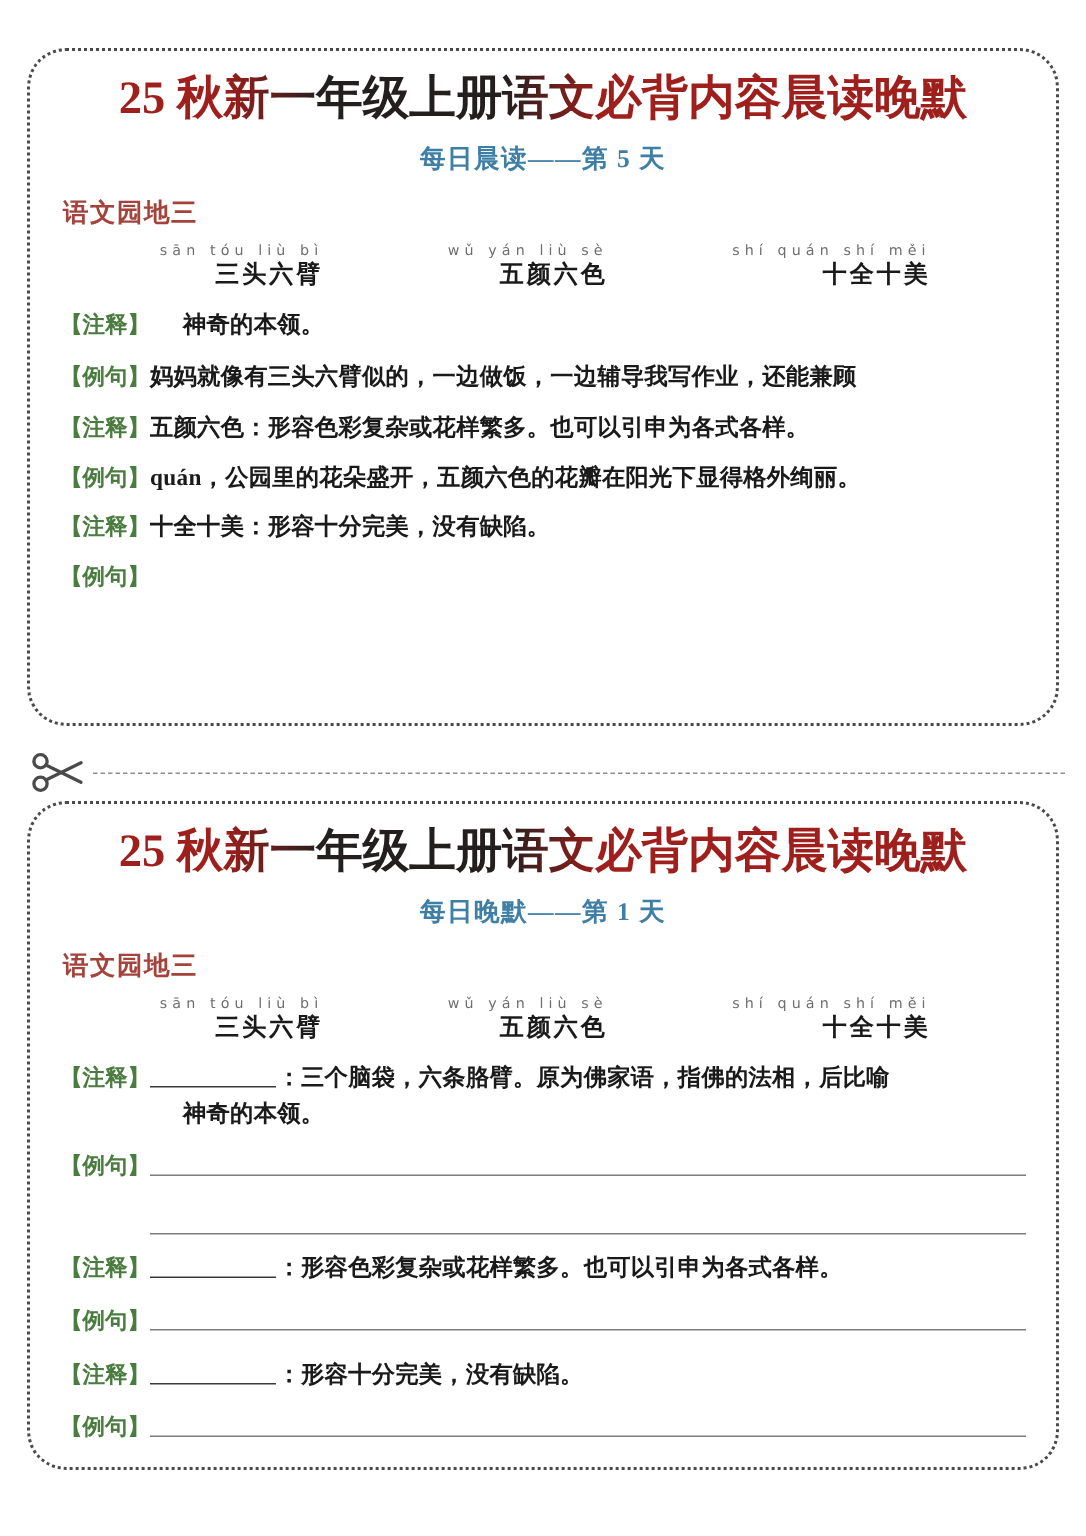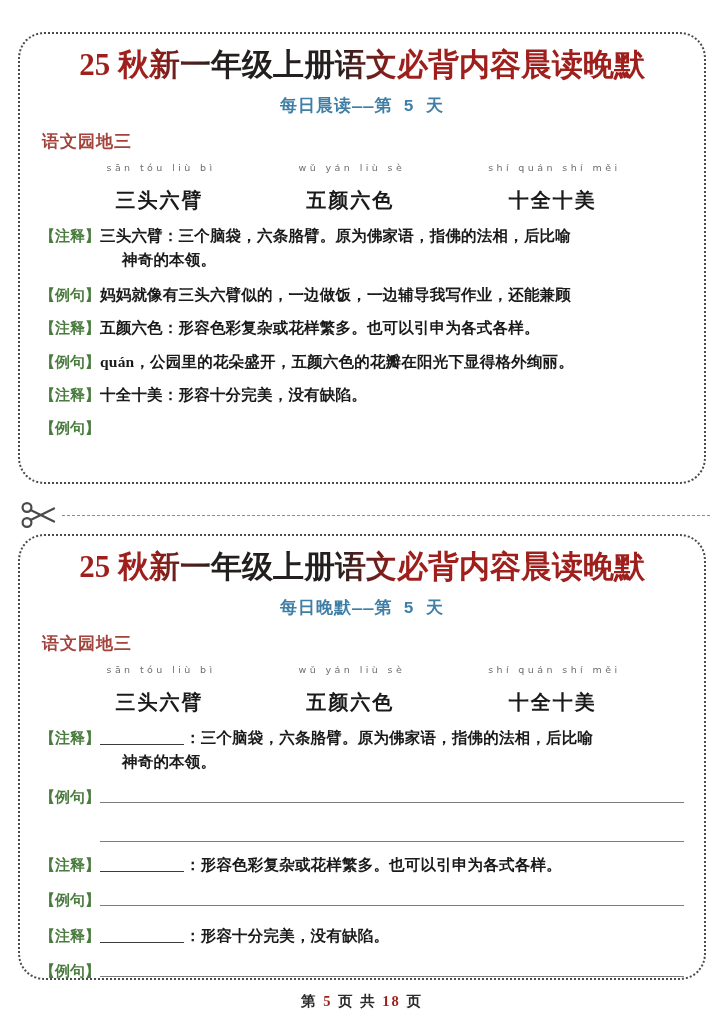--- a/index.html
+++ b/index.html
@@ -67,21 +67,21 @@
     -webkit-text-fill-color: transparent;
   }
 
   .subtitle {
     text-align: center;
     color: #3f7fa6;
     font-size: 17px;
     font-weight: bold;
     letter-spacing: 1px;
     margin-top: 9px;
-    font-family: Liberation Mono, monospace;
+    font-family: Liberation Serif, serif;
   }
 
   .unit-label {
     color: #a3433c;
     font-size: 17px;
     font-weight: bold;
     margin-top: 13px;
     margin-left: 2px;
     letter-spacing: 1px;
   }
@@ -98,26 +98,27 @@
   }
   .pinyin {
     font-size: 9.5px;
     color: #6e6e6e;
     letter-spacing: 3.4px;
     font-family: "DejaVu Sans", "Liberation Sans", sans-serif;
     line-height: 1.1;
     padding-left: 3px;
   }
   .hanzi {
-    font-size: 20px;
+    font-size: 16px;
     font-weight: bold;
     letter-spacing: 2px;
     color: #1a1a1a;
     line-height: 1.25;
-    margin-top: 15px;
+    margin-top: 1px;
+    text-align: right;
   }
 
   
   .entries { margin-top: 10px; }
 
   .entry {
     display: flex;
     align-items: flex-start;
     margin-top: 11px;
     font-size: 15.5px;
@@ -227,21 +228,20 @@
           <div class="pinyin">shí quán shí měi</div>
           <div class="hanzi">十全十美</div>
         </div>
       </div>
 
       <div class="entries">
 
         <div class="entry">
           <span class="tag">【注释】</span>
           <span class="entry-body">
-            <span>三头六臂：三个脑袋，六条胳臂。原为佛家语，指佛的法相，后比喻</span>
             <span class="cont">神奇的本领。</span>
           </span>
         </div>
 
         <div class="entry">
           <span class="tag">【例句】</span>
           <span class="entry-body">
             <span>妈妈就像有三头六臂似的，一边做饭，一边辅导我写作业，还能兼顾</span>
           </span>
         </div>
@@ -279,21 +279,21 @@
         <line x1="10.6" y1="20" x2="34" y2="8.5"></line>
       </g>
     </svg>
   </div>
 
   <section class="panel" id="panel-evening">
     <div class="panel-inner">
 
       <h1 class="doc-title">25 秋新一年级上册语文必背内容晨读晚默</h1>
 
-      <div class="subtitle">每日晚默——第 5 天</div>
+      <div class="subtitle">每日晚默——第 1 天</div>
 
       <div class="unit-label">语文园地三</div>
 
       <div class="idiom-row">
         <div class="idiom-cell">
           <div class="pinyin">sān tóu liù bì</div>
           <div class="hanzi">三头六臂</div>
         </div>
         <div class="idiom-cell">
           <div class="pinyin">wǔ yán liù sè</div>
@@ -348,21 +348,14 @@
           <span class="tag">【例句】</span>
           <span class="entry-body">
             <span class="blank-line"></span>
           </span>
         </div>
 
       </div>
     </div>
   </section>
 
-  <div class="footer">
-    <span>第</span>
-    <span class="num">5</span>
-    <span>页 共</span>
-    <span class="num">18</span>
-    <span>页</span>
-  </div>
 
 </div>
 
 </body></html>

